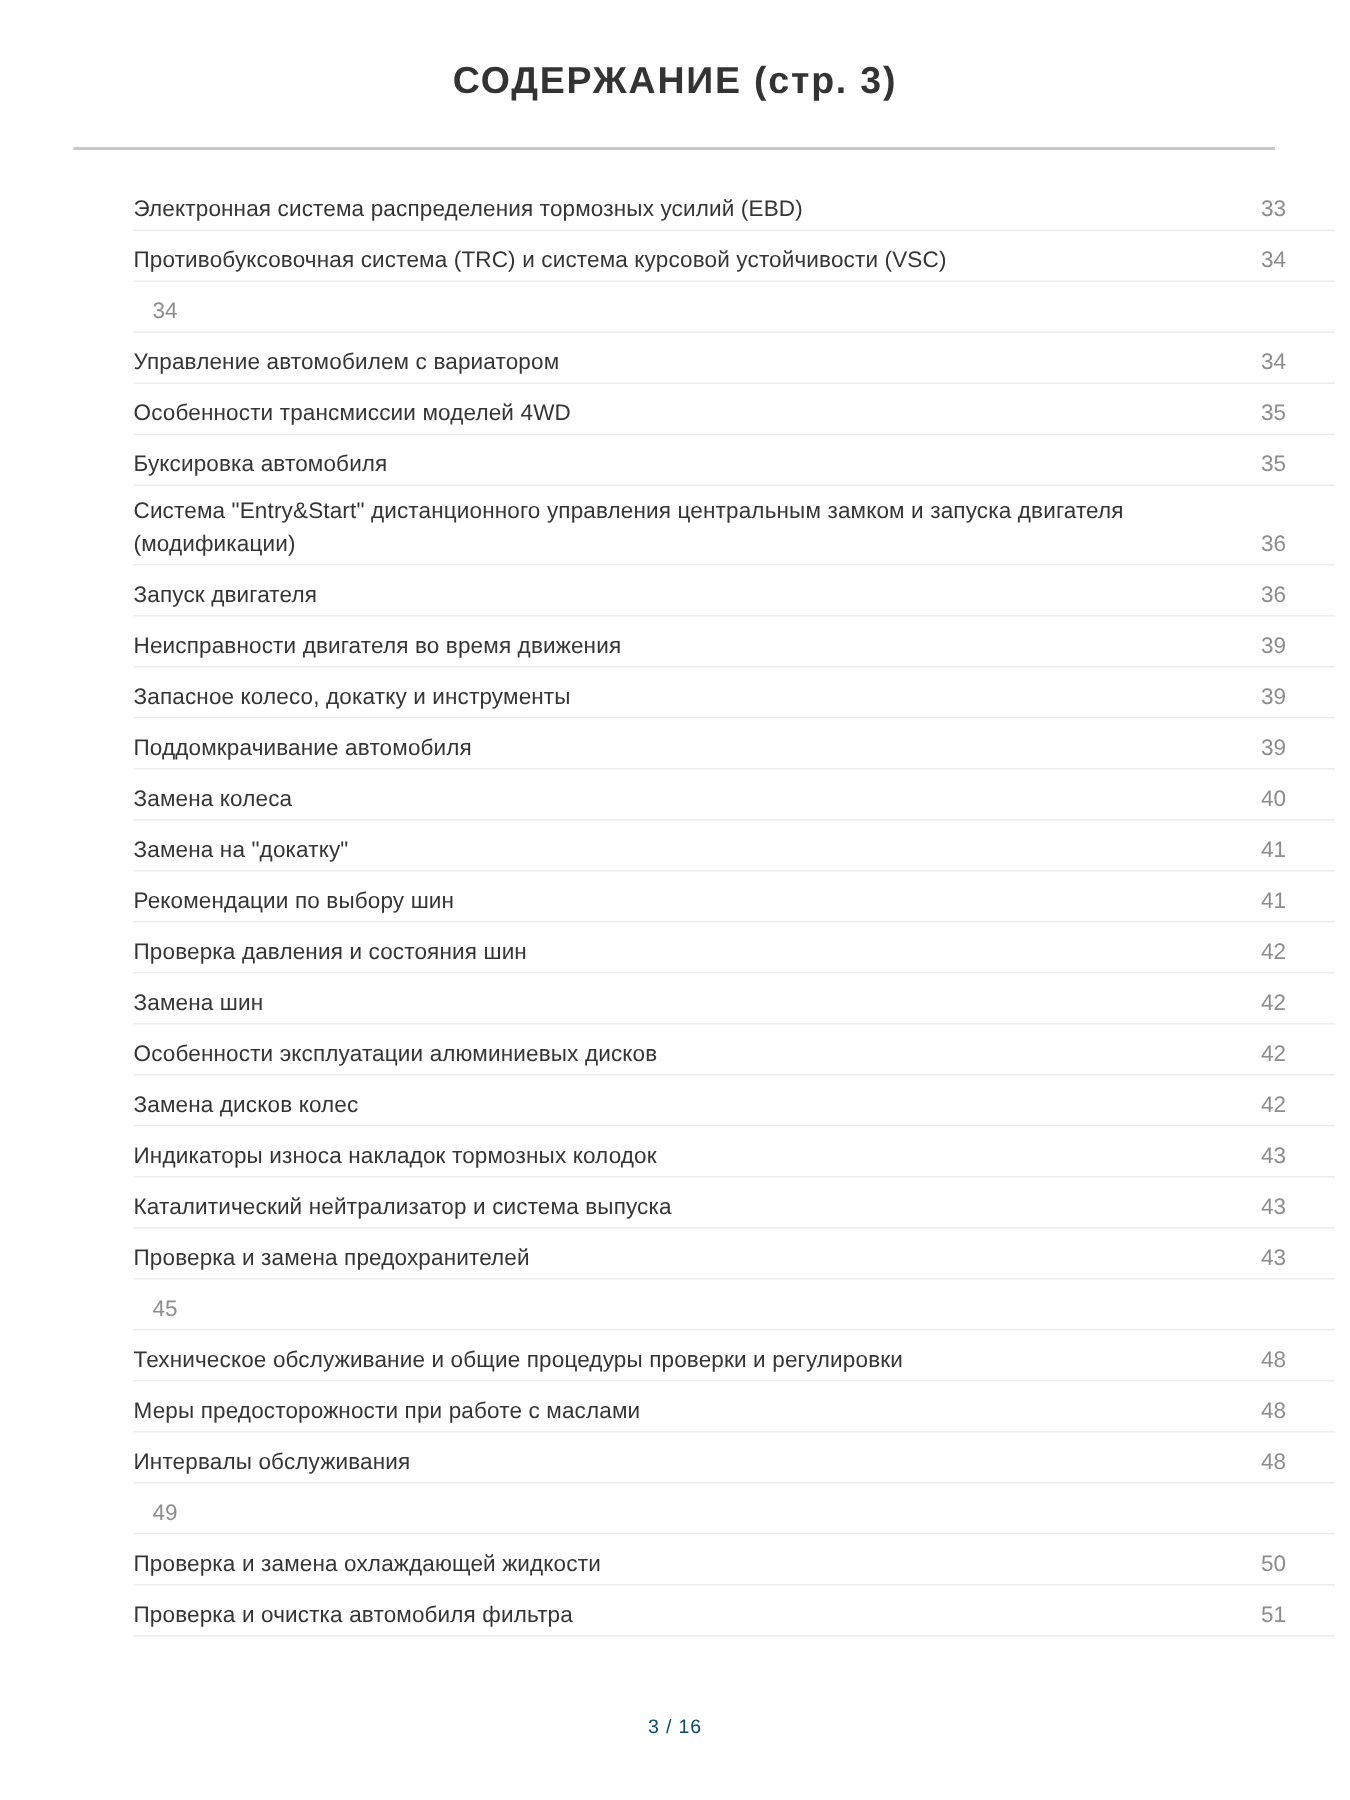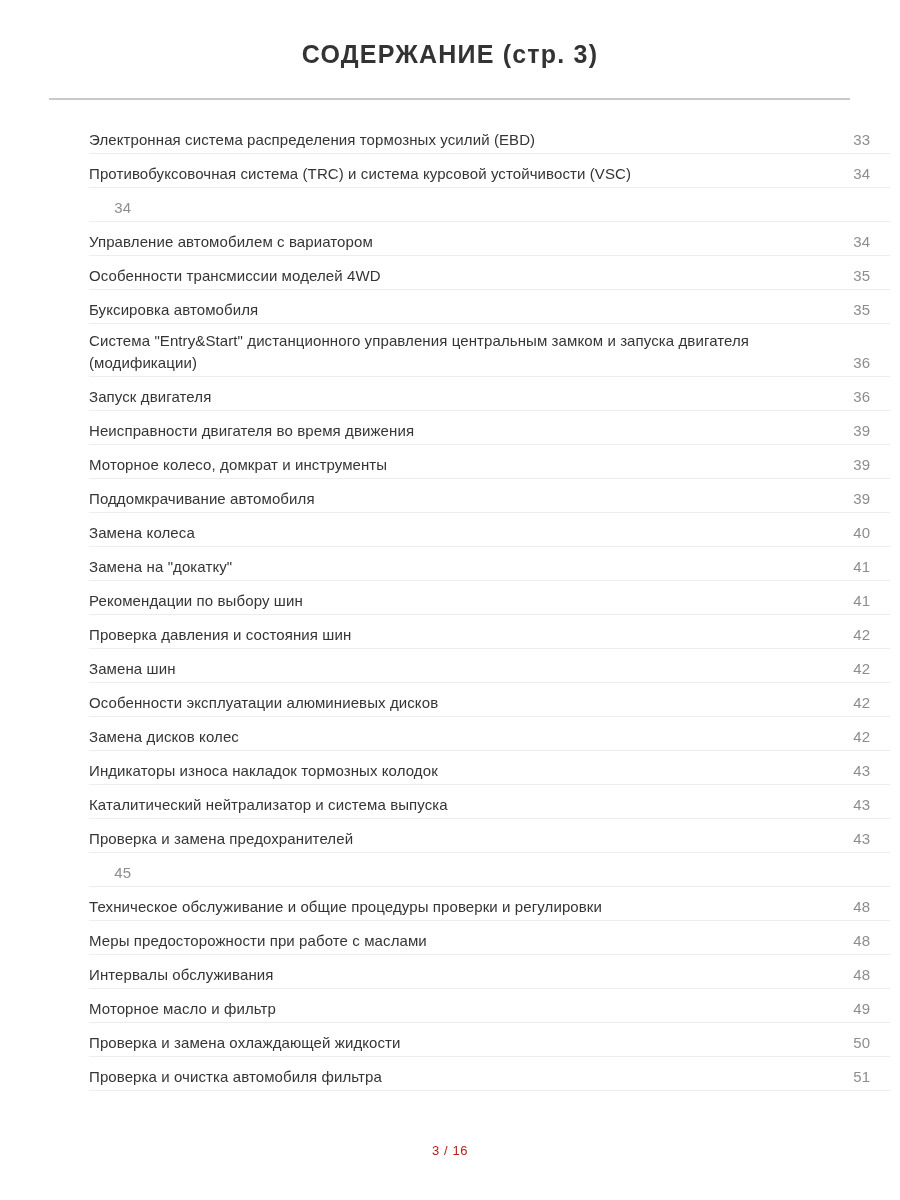--- a/index.html
+++ b/index.html
@@ -76,34 +76,34 @@
     padding-right: 24px;
     max-width: 720px;
   }
 
   .toc-row .toc-page {
     font-size: 15px;
     color: #8d8d8d;
     line-height: 22px;
     flex: 0 0 auto;
     width: 42px;
-    text-align: right;
+    text-align: center;
     padding-bottom: 0;
     padding-right: 20px;
   }
 
   
   .footer {
     position: absolute;
     top: 1143px;
     left: 0;
     width: 900px;
     text-align: center;
     font-size: 13px;
-    color: #b91c1c;
+    color: #0c4a6e;
     letter-spacing: 0.6px;
   }
 </style>
 </head>
 <body>
 
 <div class="page">
 
   <div class="doc-title">СОДЕРЖАНИЕ (стр. 3)</div>
 
@@ -139,21 +139,21 @@
       </div>
       <div class="toc-row">
         <div class="toc-title">Запуск двигателя</div>
         <div class="toc-page">36</div>
       </div>
       <div class="toc-row">
         <div class="toc-title">Неисправности двигателя во время движения</div>
         <div class="toc-page">39</div>
       </div>
       <div class="toc-row">
-        <div class="toc-title">Моторное колесо, домкрат и инструменты</div>
+        <div class="toc-title">Запасное колесо, докатку и инструменты</div>
         <div class="toc-page">39</div>
       </div>
       <div class="toc-row">
         <div class="toc-title">Поддомкрачивание автомобиля</div>
         <div class="toc-page">39</div>
       </div>
       <div class="toc-row">
         <div class="toc-title">Замена колеса</div>
         <div class="toc-page">40</div>
       </div>
@@ -202,21 +202,20 @@
       </div>
       <div class="toc-row">
         <div class="toc-title">Меры предосторожности при работе с маслами</div>
         <div class="toc-page">48</div>
       </div>
       <div class="toc-row">
         <div class="toc-title">Интервалы обслуживания</div>
         <div class="toc-page">48</div>
       </div>
       <div class="toc-row">
-        <div class="toc-title">Моторное масло и фильтр</div>
         <div class="toc-page">49</div>
       </div>
       <div class="toc-row">
         <div class="toc-title">Проверка и замена охлаждающей жидкости</div>
         <div class="toc-page">50</div>
       </div>
       <div class="toc-row">
         <div class="toc-title">Проверка и очистка автомобиля фильтра</div>
         <div class="toc-page">51</div>
       </div>

